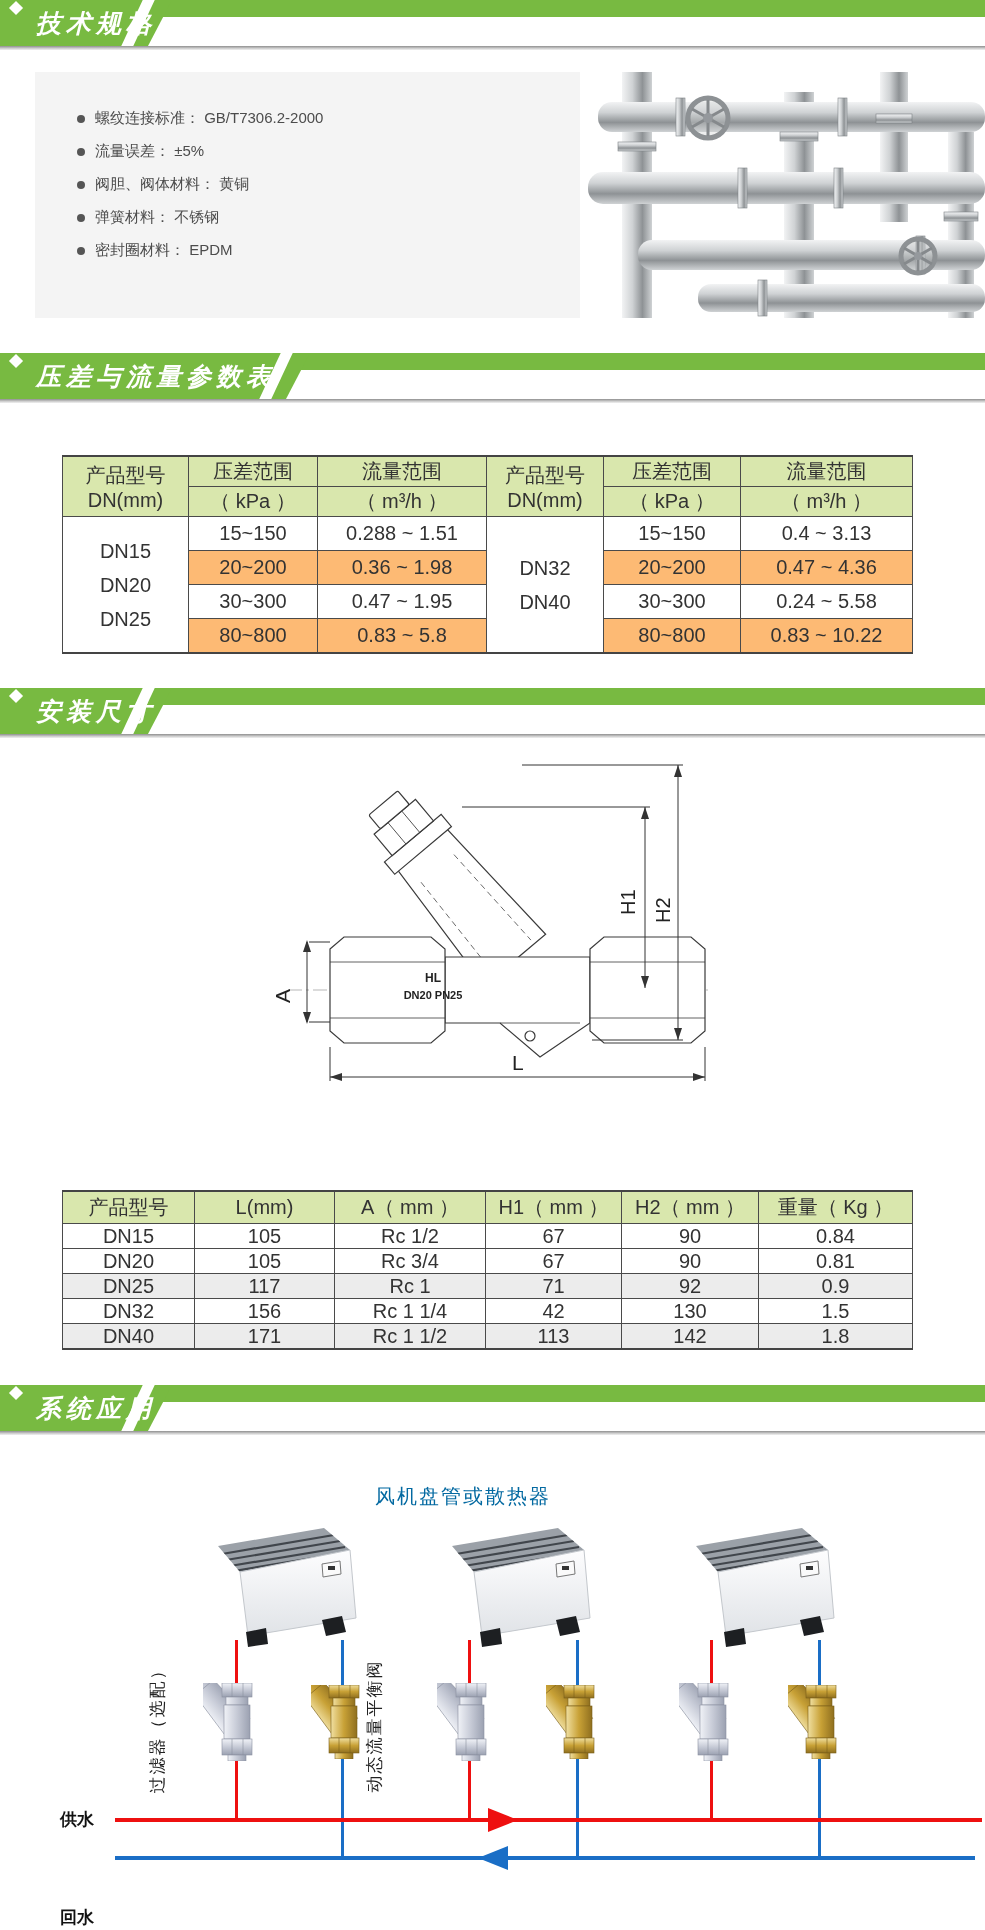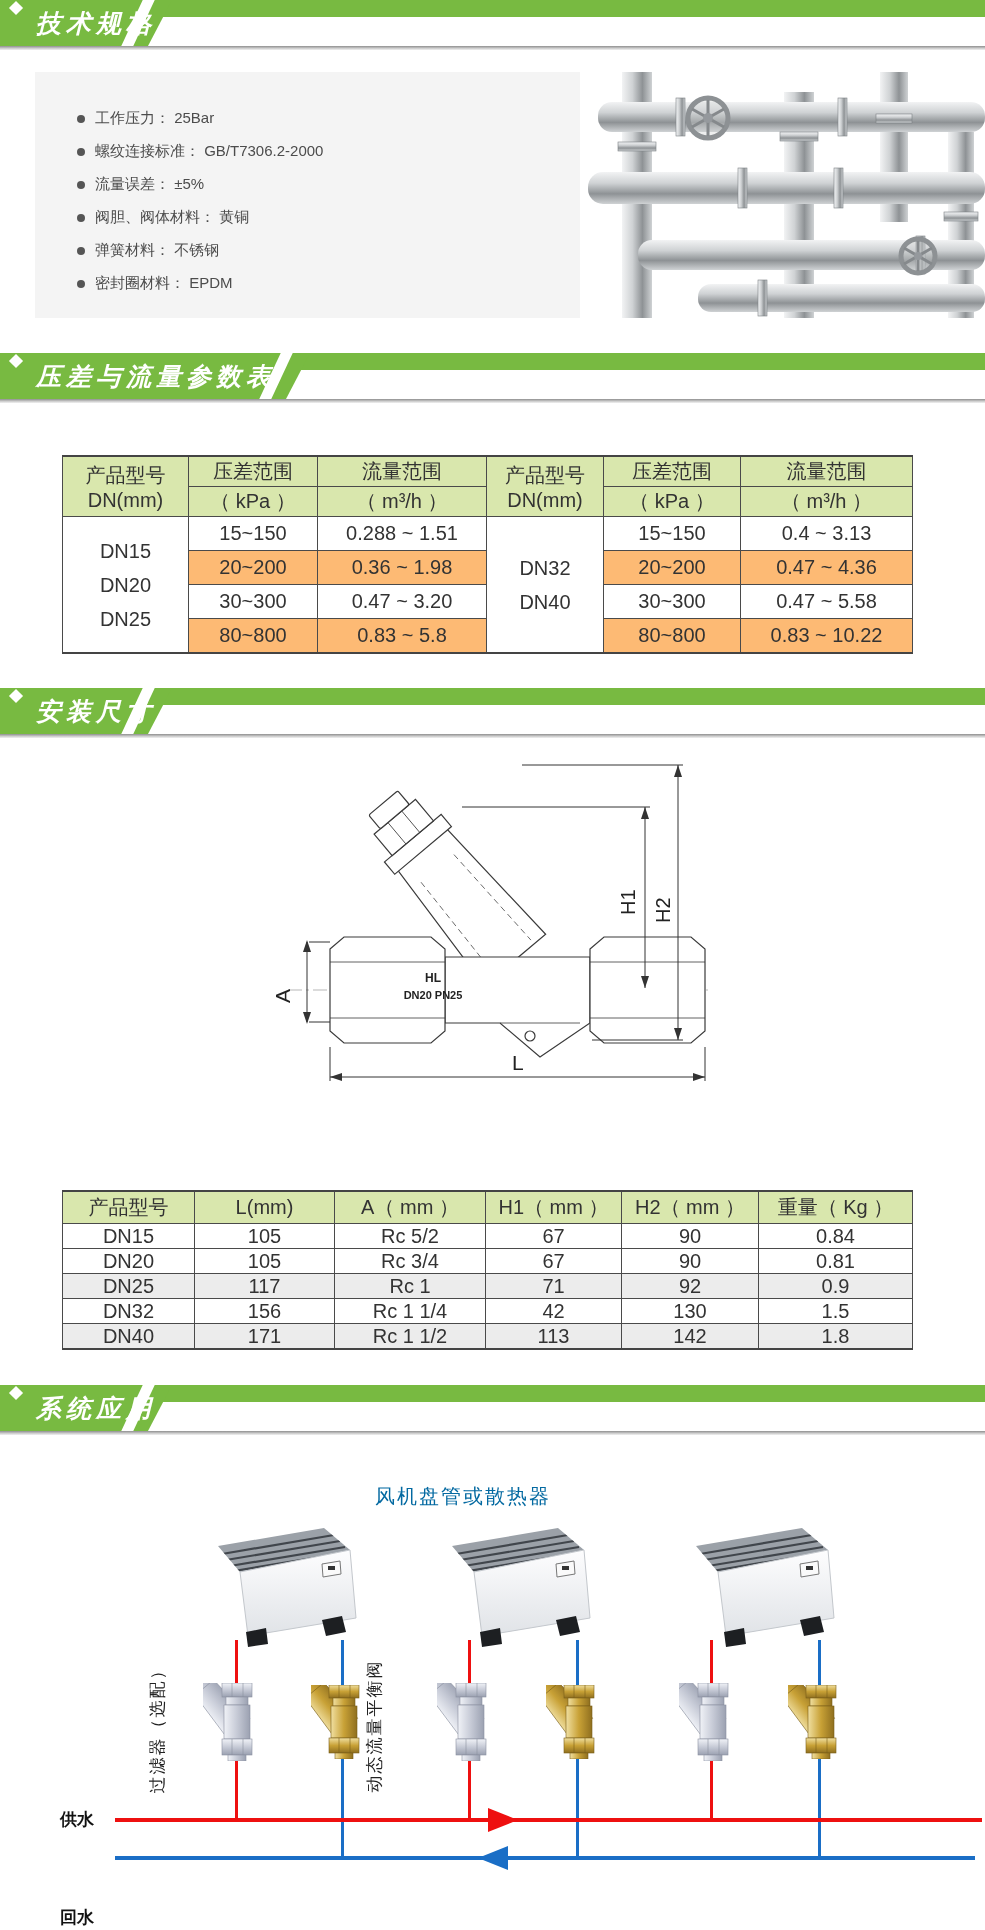--- a/index.html
+++ b/index.html
@@ -82,24 +82,20 @@
     <div class="tblock tb160">
       <span class="btitle">技术规格</span>
       <div class="slash"></div>
     </div>
     <div class="diamond"></div>
     <div class="bshadow"></div>
   </div>
 
   <div class="spec-box">
     <div class="spec-list" id="spec-list">
-        <div class="spec-item">
-          <span class="dot"></span>
-          <span>工作压力： 25Bar</span>
-        </div>
         <div class="spec-item">
           <span class="dot"></span>
           <span>螺纹连接标准： GB/T7306.2-2000</span>
         </div>
         <div class="spec-item">
           <span class="dot"></span>
           <span>流量误差： ±5%</span>
         </div>
         <div class="spec-item">
           <span class="dot"></span>
@@ -227,23 +223,23 @@
           <td>0.4 ~ 3.13</td>
         </tr>
         <tr>
           <td class="alt">20~200</td>
           <td class="alt">0.36 ~ 1.98</td>
           <td class="alt">20~200</td>
           <td class="alt">0.47 ~ 4.36</td>
         </tr>
         <tr>
           <td>30~300</td>
-          <td>0.47 ~ 3.20</td>
+          <td>0.47 ~ 1.95</td>
           <td>30~300</td>
-          <td>0.47 ~ 5.58</td>
+          <td>0.24 ~ 5.58</td>
         </tr>
         <tr>
           <td class="alt">80~800</td>
           <td class="alt">0.83 ~ 5.8</td>
           <td class="alt">80~800</td>
           <td class="alt">0.83 ~ 10.22</td>
         </tr>
       </tbody>
   </table>
 
@@ -335,21 +331,21 @@
         <th>A（ mm ）</th>
         <th>H1（ mm ）</th>
         <th>H2（ mm ）</th>
         <th>重量（ Kg ）</th>
       </tr>
     </thead>
     <tbody id="dim-body">
         <tr>
           <td>DN15</td>
           <td>105</td>
-          <td>Rc 5/2</td>
+          <td>Rc 1/2</td>
           <td>67</td>
           <td>90</td>
           <td>0.84</td>
         </tr>
         <tr>
           <td>DN20</td>
           <td>105</td>
           <td>Rc 3/4</td>
           <td>67</td>
           <td>90</td>

